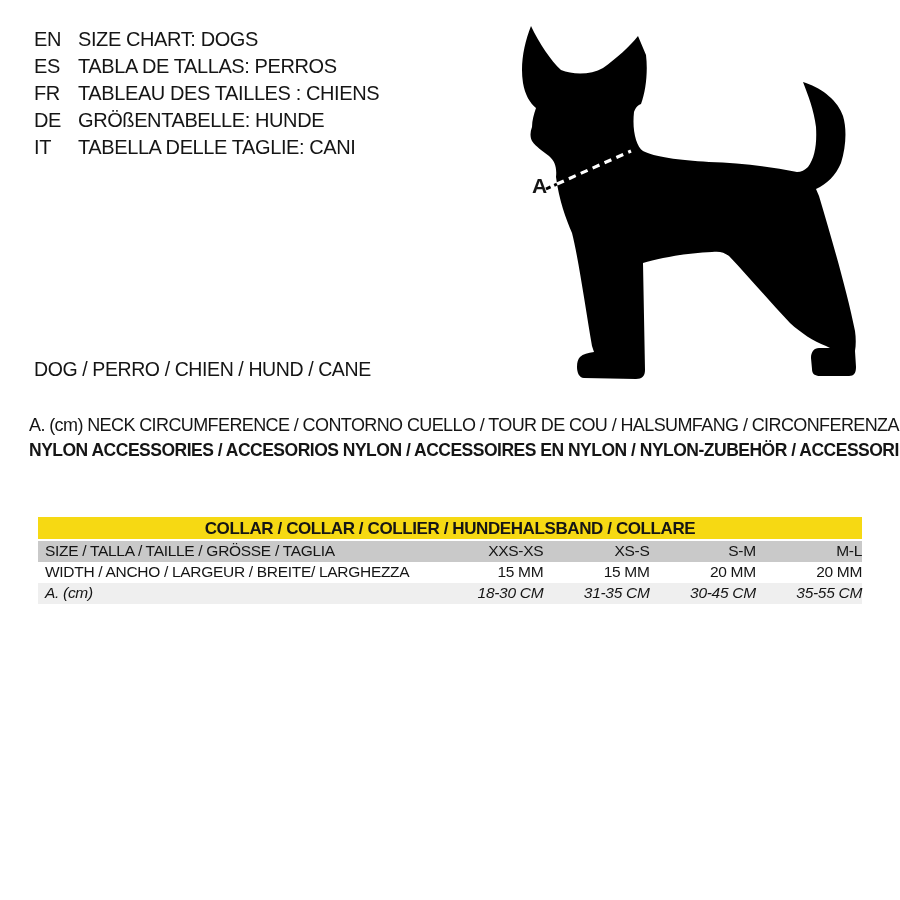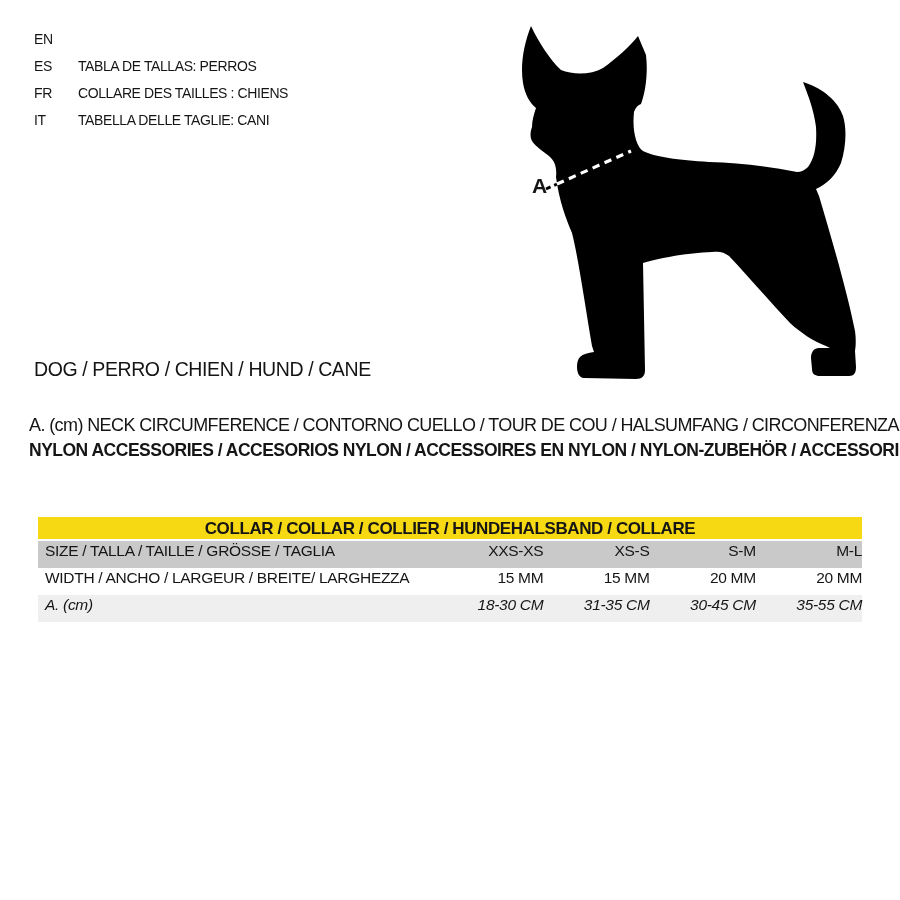--- a/index.html
+++ b/index.html
@@ -12,21 +12,21 @@
   }
   .canvas { position: relative; width: 900px; height: 900px; overflow: hidden; }
 
   
   .lang-list {
     position: absolute; left: 34px; top: 26px;
     list-style: none; margin: 0; padding: 0;
   }
   .lang-list li {
     height: 27px; line-height: 27px;
-    font-size: 14px; letter-spacing: -0.4px; white-space: nowrap;
+    font-size: 20px; letter-spacing: -0.4px; white-space: nowrap;
     display: flex;
   }
   .lang-code { width: 44px; flex: 0 0 44px; }
 
   
   .dog-figure { position: absolute; left: 500px; top: 10px; width: 370px; height: 380px; }
   .dog-figure svg { display: block; width: 370px; height: 380px; }
 
   
   .dog-caption {
@@ -47,45 +47,50 @@
   .st-header {
     height: 22px; line-height: 23px;
     background: #f6d913;
     text-align: center; font-weight: bold; font-size: 17px;
     letter-spacing: -0.4px; white-space: nowrap;
   }
   .st-gap { height: 2px; background: #ffffff; }
   .st-row {
     display: grid;
     grid-template-columns: 399px 1fr 1fr 1fr 1fr;
-    height: 27px; line-height: 19.5px;
+    height: 21px; line-height: 19.5px;
     font-size: 15.5px; letter-spacing: -0.3px; white-space: nowrap;
   }
   .row-gray  { background: #c9c9c9; }
   .row-white { background: #ffffff; gap: 20px; }
   .row-light { background: #efefef; font-style: italic; }
   .st-label { padding-left: 7px; text-align: left; }
   .st-val { text-align: right; }
 </style>
 </head>
 <body>
 
 <div class="canvas">
 
   <ul class="lang-list">
     <li>
       <span class="lang-code">EN</span>
+      <span class="lang-label">SIZE CHART: DOGS</span>
     </li>
     <li>
       <span class="lang-code">ES</span>
       <span class="lang-label">TABLA DE TALLAS: PERROS</span>
     </li>
     <li>
       <span class="lang-code">FR</span>
-      <span class="lang-label">COLLARE DES TAILLES : CHIENS</span>
+      <span class="lang-label">TABLEAU DES TAILLES : CHIENS</span>
+    </li>
+    <li>
+      <span class="lang-code">DE</span>
+      <span class="lang-label">GRÖßENTABELLE: HUNDE</span>
     </li>
     <li>
       <span class="lang-code">IT</span>
       <span class="lang-label">TABELLA DELLE TAGLIE: CANI</span>
     </li>
   </ul>
 
   <div class="dog-figure">
     <svg viewBox="500 10 370 380" xmlns="http://www.w3.org/2000/svg">
       <path fill="#000000" d="

